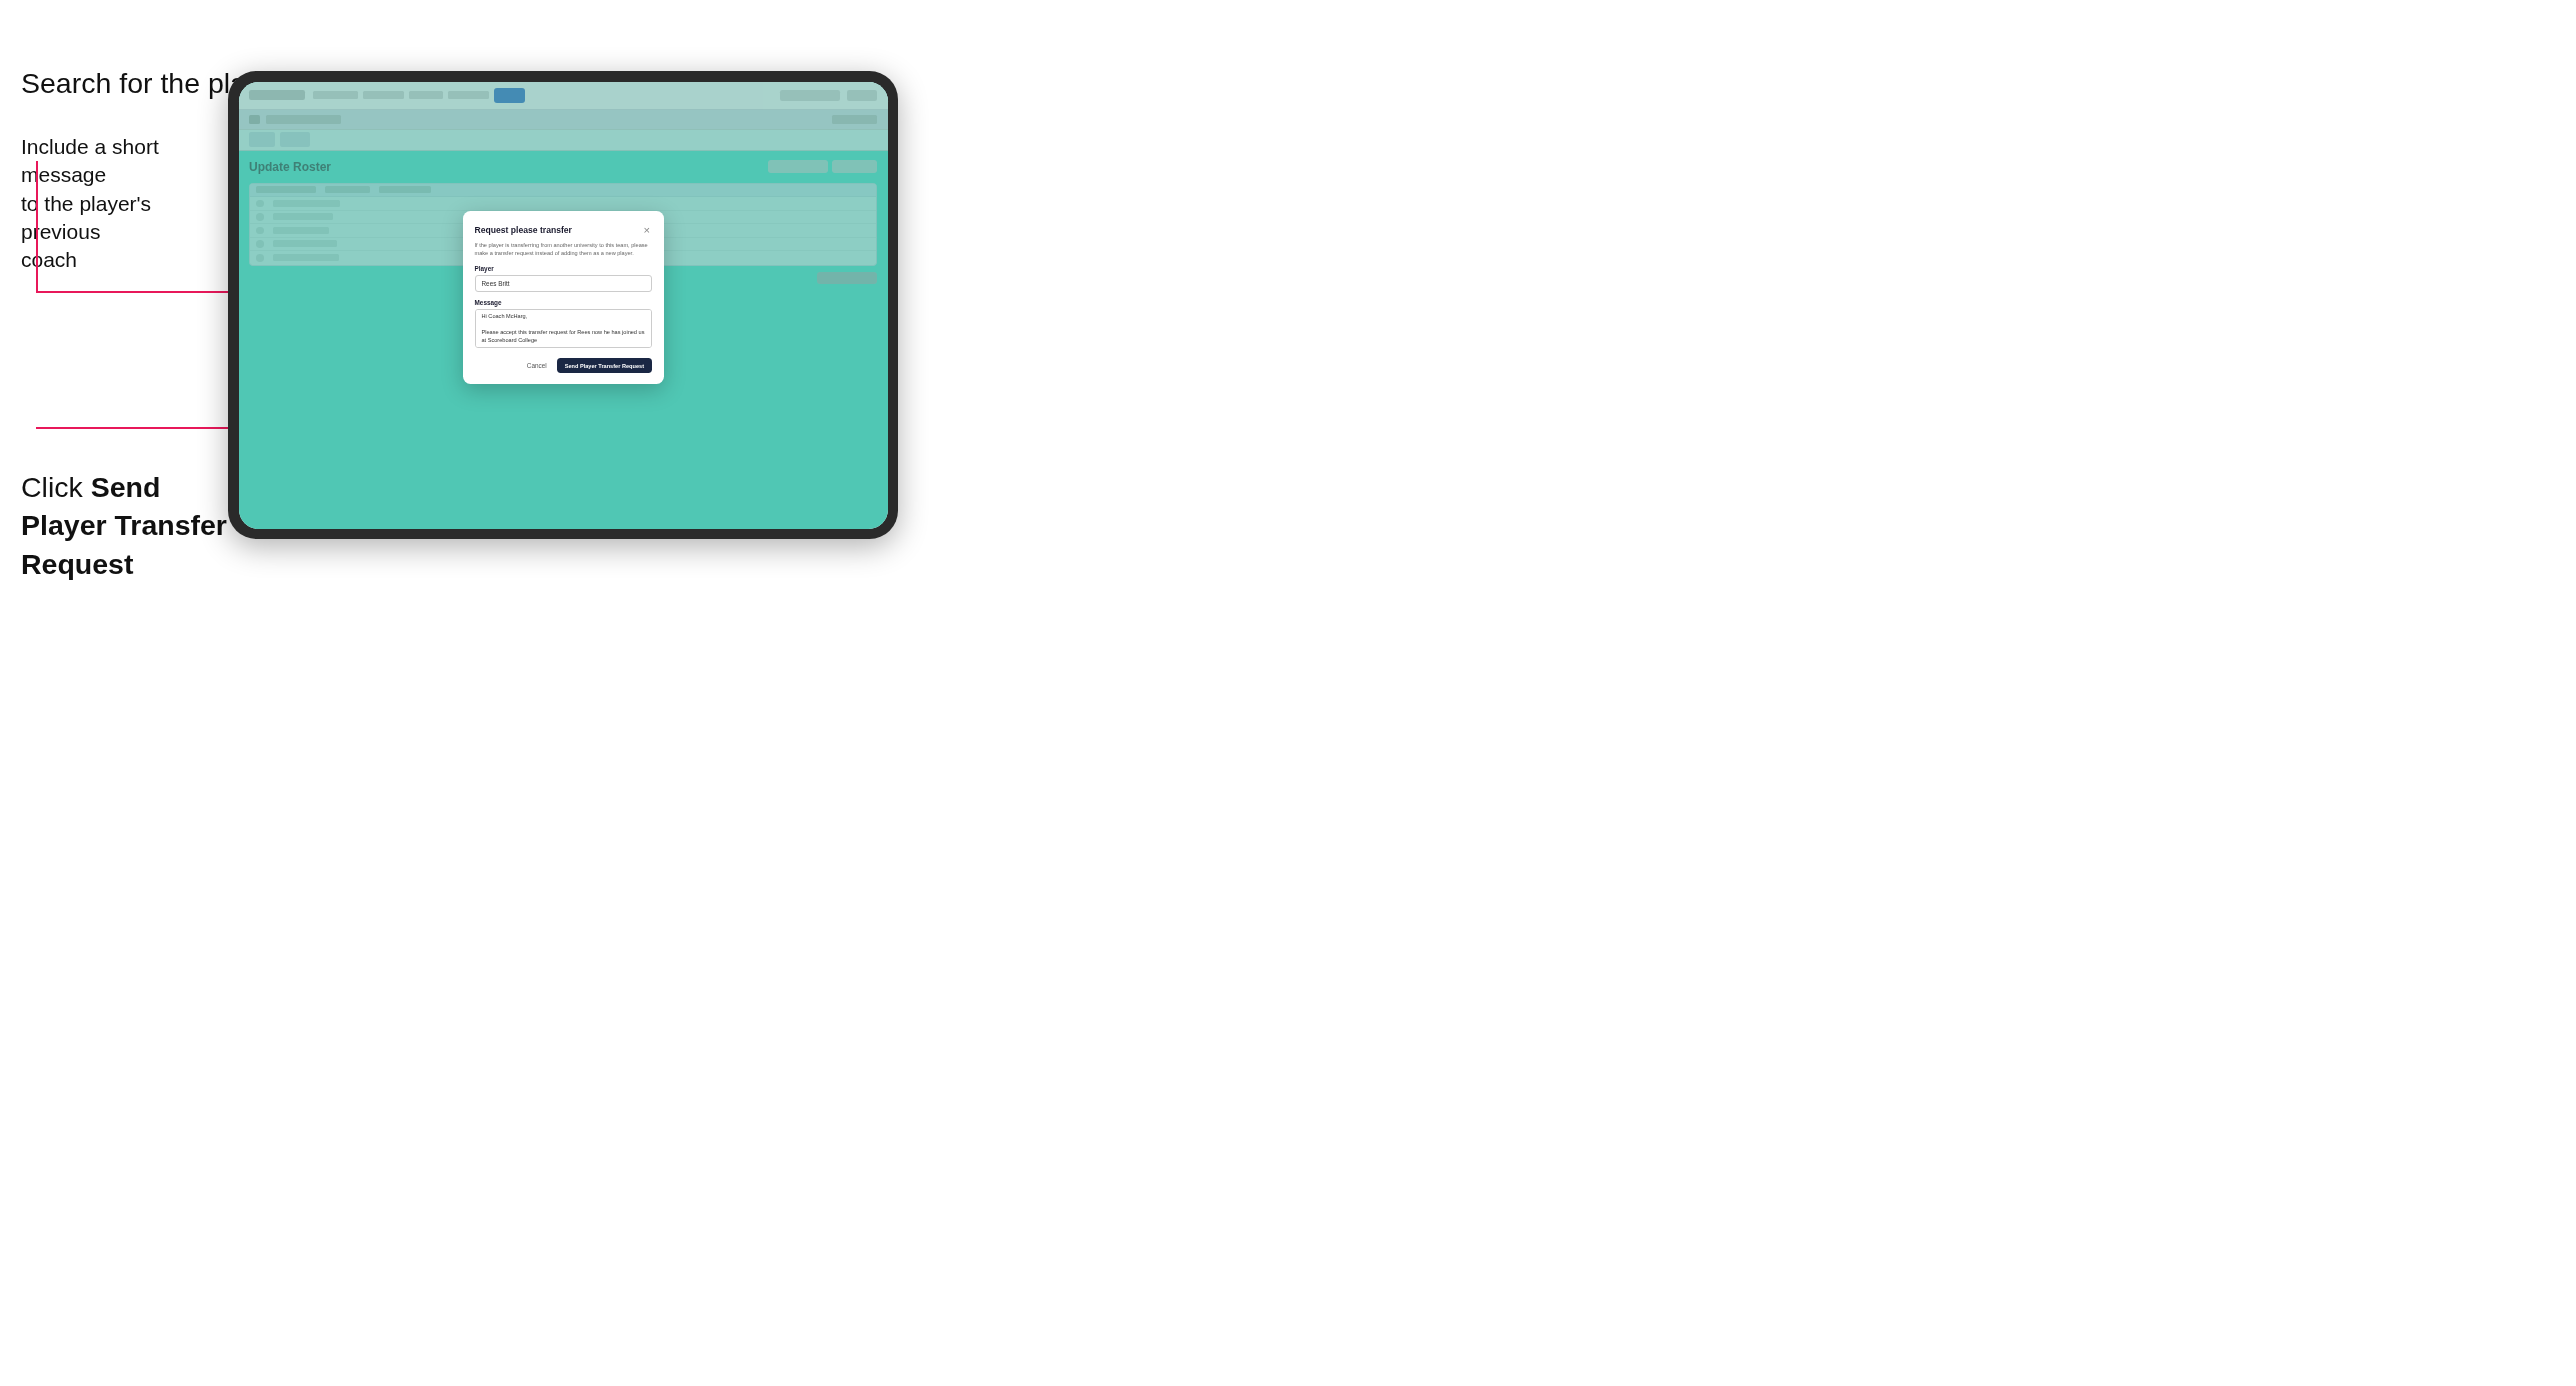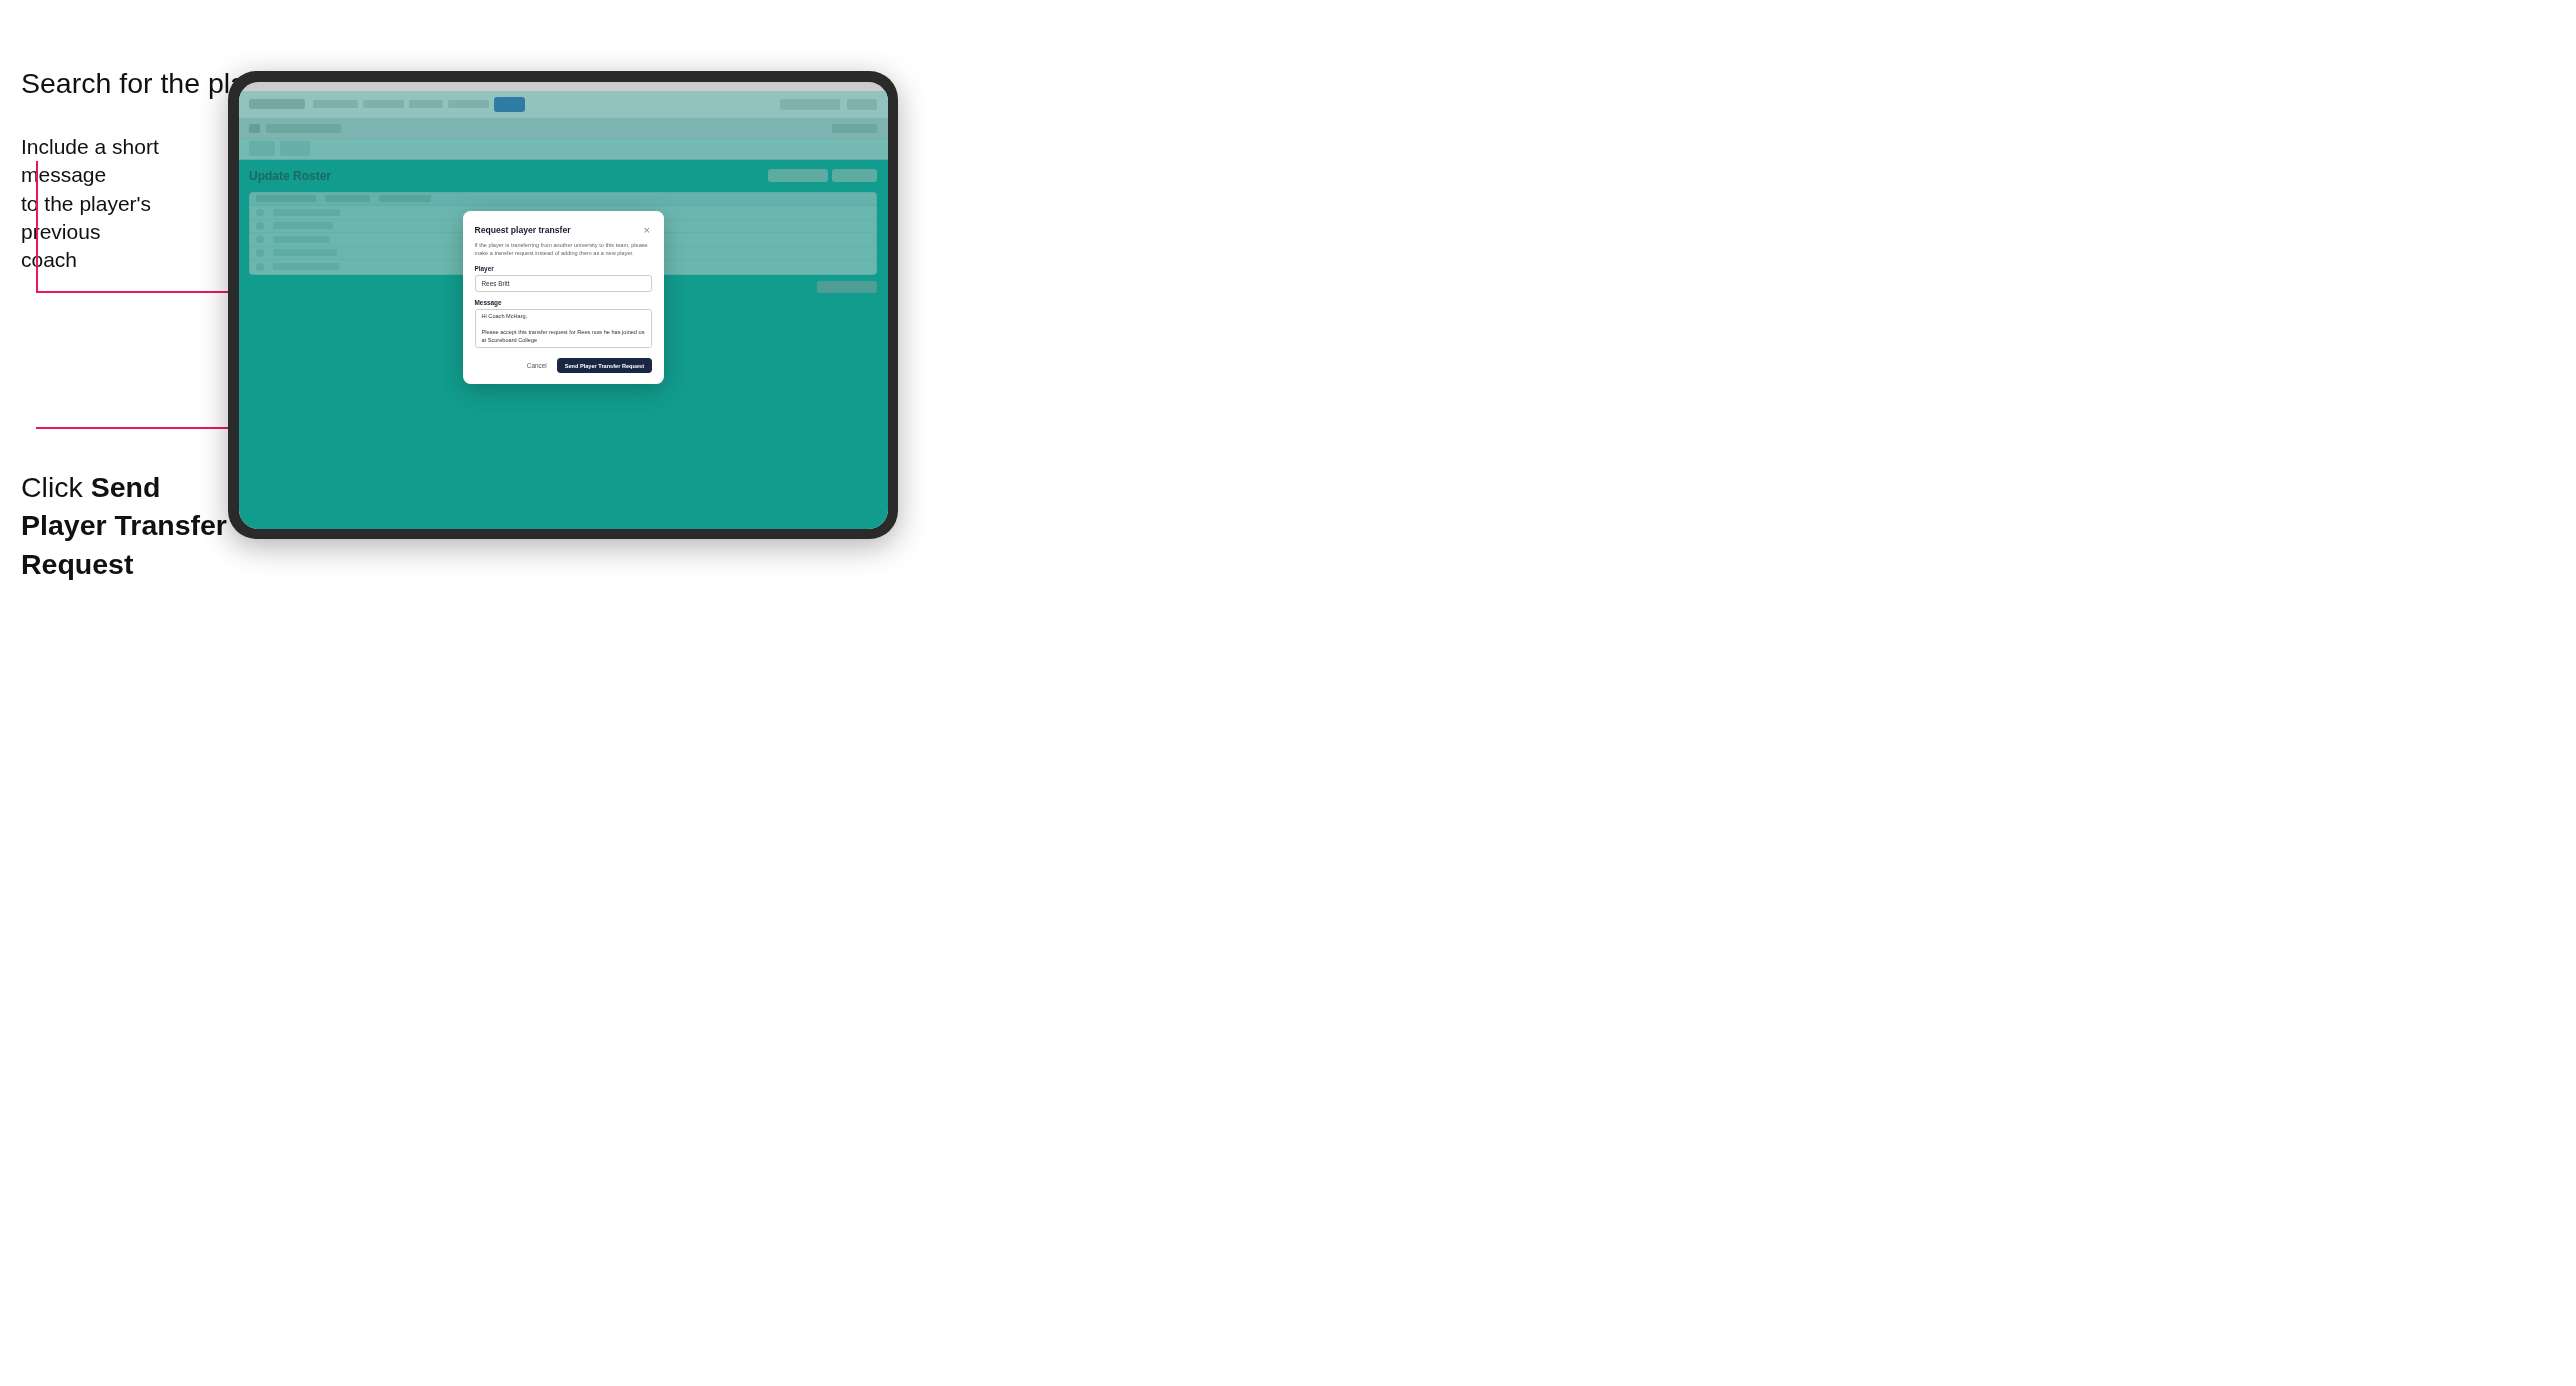--- a/index.html
+++ b/index.html
@@ -91,21 +91,21 @@
 <div class="arrow-right-1"></div>
 
 <div class="h-line-2"></div>
 <div class="v-line-2b"></div>
 <div class="arrow-up-2"></div>
 
 <div style="position:absolute; top:71px; left:228px; width:670px; height:468px; background:#2a2a2a; border-radius:28.5px; padding:10.5px; box-shadow: 0 7.5px 30px rgba(0,0,0,0.3);">
 
   <div style="width:100%; height:100%; background:#f0f0f4; border-radius:19.5px; overflow:hidden; position:relative;">
 
-    <div style="position:absolute; top:0; left:0; right:0; bottom:0; background:#14b8a6;margin-top:9px;">
+    <div style="position:absolute; top:0; left:0; right:0; bottom:0; background:#5eead4;">
 
       <div style="height:28.5px; background:#fff; display:flex; align-items:center; padding:0 10.5px; gap:7.5px; border-bottom:0.7px solid #e0e0e8; opacity:0.65;">
         <div style="width:56px; height:9.7px; background:#ccc; border-radius:2.2px;"></div>
         <div style="display:flex; gap:5.2px; align-items:center; flex:1;">
           <div style="width:45px; height:8.2px; background:#ddd; border-radius:1.5px;"></div>
           <div style="width:41px; height:8.2px; background:#ddd; border-radius:1.5px;"></div>
           <div style="width:34px; height:8.2px; background:#ddd; border-radius:1.5px;"></div>
           <div style="width:41px; height:8.2px; background:#ddd; border-radius:1.5px;"></div>
           <div style="width:31px; height:15px; background:#4a7fd4; border-radius:3px;"></div>
         </div>
@@ -168,21 +168,21 @@
         </div>
       </div>
     </div>
 
     <div style="position:absolute; top:0; left:0; right:0; bottom:0; background:rgba(0,0,0,0.15); display:flex; align-items:center; justify-content:center;">
 
       <div style="background:#fff; border-radius:7.5px; width:201px; padding:13.5px 12px 10.5px; box-shadow:0 6px 22.5px rgba(0,0,0,0.22); position:relative; margin-top:-15px;">
 
         
         <div style="display:flex; justify-content:space-between; align-items:center; margin-bottom:5.2px;">
-          <span style="font-size:8.6px; font-weight:700; color:#1a1a2e;">Request player transfer</span>
+          <span style="font-size:8.6px; font-weight:700; color:#1a1a2e;">Request please transfer</span>
           <button style="background:none; border:none; font-size:11.2px; color:#888; cursor:pointer; line-height:1; padding:0 1.5px;">×</button>
         </div>
 
         
         <p style="font-size:5.6px; color:#666; margin-bottom:7.5px; line-height:1.45;">If the player is transferring from another university to this team, please make a transfer request instead of adding them as a new player.</p>
 
         
         <label style="display:block; font-size:6.4px; font-weight:600; color:#1a1a2e; margin-bottom:3px;">Player</label>
 
         

